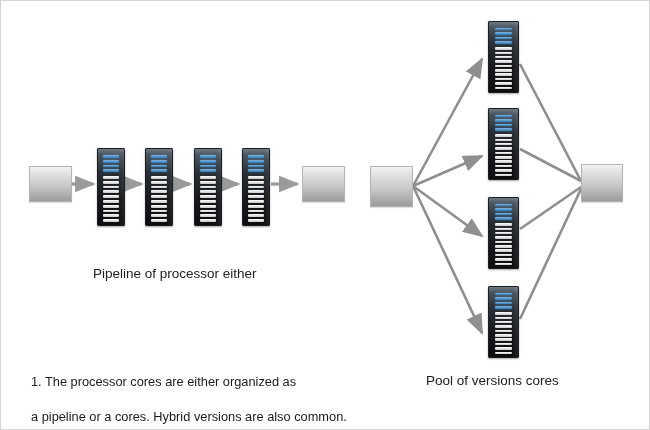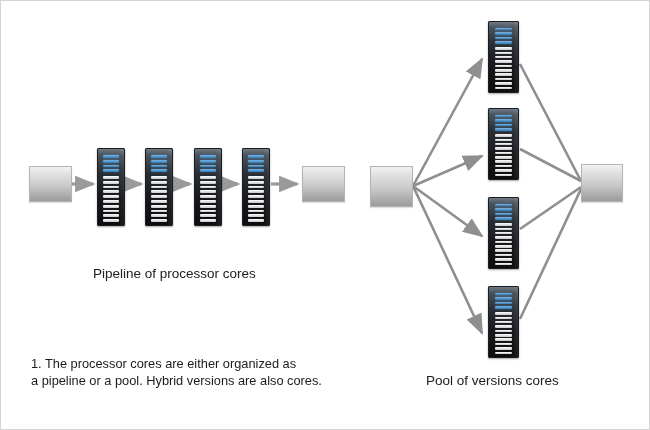--- a/index.html
+++ b/index.html
@@ -99,21 +99,21 @@
     font-size: 13.5px;
   }
   #footnote {
     position: absolute;
     left: 30px;
     top: 354px;
     font-size: 12.8px;
     line-height: 17px;
     color: #1b1b1b;
   }
-  #footnote div { white-space: pre; }
+  #footnote div { white-space: pre; margin-top: 18px; }
 </style>
 </head>
 <body>
 
 <div id="canvas">
 
   <svg id="links" viewBox="0 0 650 430">
     <defs>
       <marker id="ah" markerWidth="9" markerHeight="9" refX="7.2" refY="3.2" orient="auto" markerUnits="strokeWidth">
         <path d="M0,0 L8,3.2 L0,6.4 z" fill="#8f8f8f"></path>
@@ -216,21 +216,21 @@
         <div class="bar white" style="height: 3.12px; margin-top: 2.067px;"></div>
         <div class="bar white" style="height: 3.12px; margin-top: 2.067px;"></div>
         <div class="bar white" style="height: 3.12px; margin-top: 2.067px;"></div>
         <div class="bar white" style="height: 3.12px; margin-top: 2.067px;"></div>
         <div class="bar white" style="height: 3.12px; margin-top: 2.067px;"></div>
       </div>
   </div>
 
   <div class="io-box" style="left:301px; top:165px; width:43px; height:36px;"></div>
 
-  <div class="caption" id="pipeline-caption">Pipeline of processor cores</div>
+  <div class="caption" id="pipeline-caption">Pipeline of processor either</div>
 
   <div class="io-box" style="left:369px; top:165px; width:43px; height:41px;"></div>
 
   <div class="rack" style="left:487px; top:20px;  width:31px; height:72px;">
     <div class="rack-inner">
         <div class="bar blue" style="height: 2.88px; margin-top: 3px;"></div>
         <div class="bar blue" style="height: 2.88px; margin-top: 1.908px;"></div>
         <div class="bar blue" style="height: 2.88px; margin-top: 1.908px;"></div>
         <div class="bar blue" style="height: 2.88px; margin-top: 1.908px;"></div>
         <div class="bar white" style="height: 2.88px; margin-top: 3.6252px;"></div>
@@ -299,16 +299,16 @@
         <div class="bar white" style="height: 2.88px; margin-top: 1.908px;"></div>
       </div>
   </div>
 
   <div class="io-box" style="left:580px; top:163px; width:42px; height:38px;"></div>
 
   <div class="caption" id="pool-caption">Pool of versions cores</div>
 
   <div id="footnote">
     <div>1. The processor cores are either organized as</div>
-    <div>a pipeline or a pool. Hybrid versions are also cores.</div>
+    <div>a pipeline or a cores. Hybrid versions are also common.</div>
   </div>
 
 </div>
 
 </body></html>

